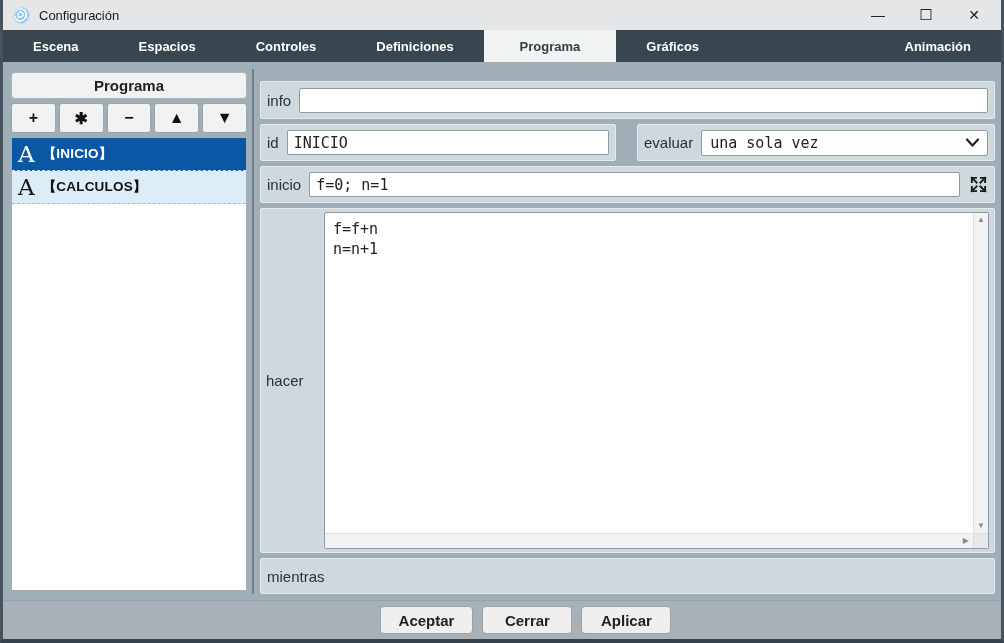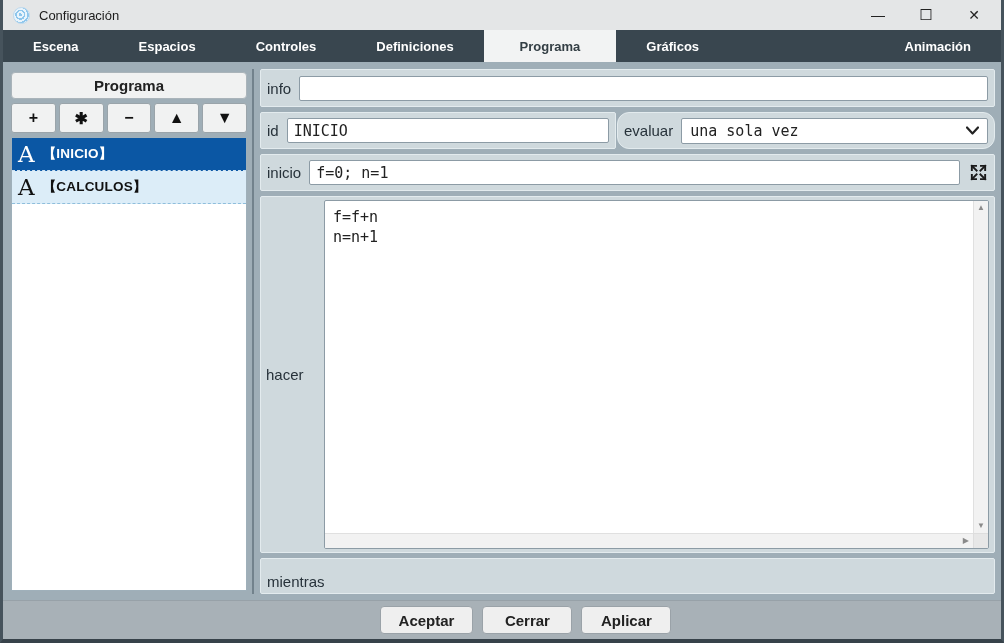--- a/index.html
+++ b/index.html
@@ -62,34 +62,34 @@
   .lp-item .type-glyph { font-family:"DejaVu Serif", serif; font-size:23px; margin-right:8px; line-height:1; }
   .lp-item .item-label { font-size:13.5px; font-weight:700; letter-spacing:.2px; }
   .lp-item.selected { background:#0b57a4; color:#fff; border-bottom:1px dashed #cfe3f3; }
   .lp-item.alt { background:#dcedf8; color:#111; }
   
   .right-panel { flex:1 1 auto; display:flex; flex-direction:column; gap:5px; min-height:0; }
   .panel {
     background:#cfd9dd; border:1px solid #e3ebee; border-radius:2px;
     display:flex; align-items:center; padding:3px 6px; gap:8px;
   }
-  .row-split { display:flex; gap:1px; }
+  .row-split { display:flex; gap:21px; }
   .field-label { font-size:15px; color:#27323a; white-space:nowrap; }
   .mono { font-family:"DejaVu Sans Mono", monospace; }
   input.text-input, .select-box, .editor-wrap {
     background:#fff; border:1px solid #8c9ba5; border-radius:2px;
   }
   input.text-input {
     height:25px; font-family:"DejaVu Sans Mono", monospace; font-size:15px;
     color:#222; padding:0 6px; width:100%; outline:none;
   }
   .grow { flex:1 1 auto; }
-  .panel-info { height:38px; }
+  .panel-info { height:38px;margin-top:12px; }
   .panel-id { flex:0 0 356px; height:37px; }
-  .panel-evaluar { flex:1 1 auto; height:37px;border-radius:12px; }
+  .panel-evaluar { flex:1 1 auto; height:37px; }
   .select-box {
     flex:1 1 auto; height:26px; display:flex; align-items:center;
     padding:0 8px; font-size:15px; color:#222; cursor:default;
   }
   .select-box .sel-value { flex:1 1 auto; }
   .panel-inicio { height:37px; }
   .expand-btn { width:22px; height:22px; display:flex; align-items:center; justify-content:center; cursor:default; }
   
   .panel-hacer { flex:1 1 auto; align-items:stretch; padding:3px 5px; min-height:0; }
   .hacer-label-col { flex:0 0 50px; display:flex; align-items:center; }
@@ -106,21 +106,21 @@
   }
   .editor-bottom { flex:0 0 15px; display:flex; }
   .hscrollbar {
     flex:1 1 auto; background:#f2f2f2; border-top:1px solid #e0e0e0;
     display:flex; justify-content:flex-end; align-items:center;
     padding:0 4px; font-size:8px; color:#8a8a8a; gap:4px;
   }
   .scroll-corner { flex:0 0 15px; background:#e7e7e7; border-top:1px solid #ddd; border-left:1px solid #ddd; }
   .scroll-arrow { line-height:1; cursor:default; }
   
-  .panel-mientras { height:36px;align-items:flex-end; }
+  .panel-mientras { height:36px; }
   .focus-input {
     flex:1 1 auto; height:27px; background:#fff; border:2px solid #2f7bc4; border-radius:2px;
     display:flex; align-items:center; padding:0 5px;
     font-family:"DejaVu Sans Mono", monospace; font-size:15px; color:#222;
   }
   .caret { display:inline-block; width:1.5px; height:17px; background:#000; margin-left:1px; }
   
   .footer {
     flex:0 0 39px; background:#a8b1b7; display:flex; align-items:center; justify-content:center;
     gap:9px; border-top:1px solid #97a1a8;padding-left:47px;

